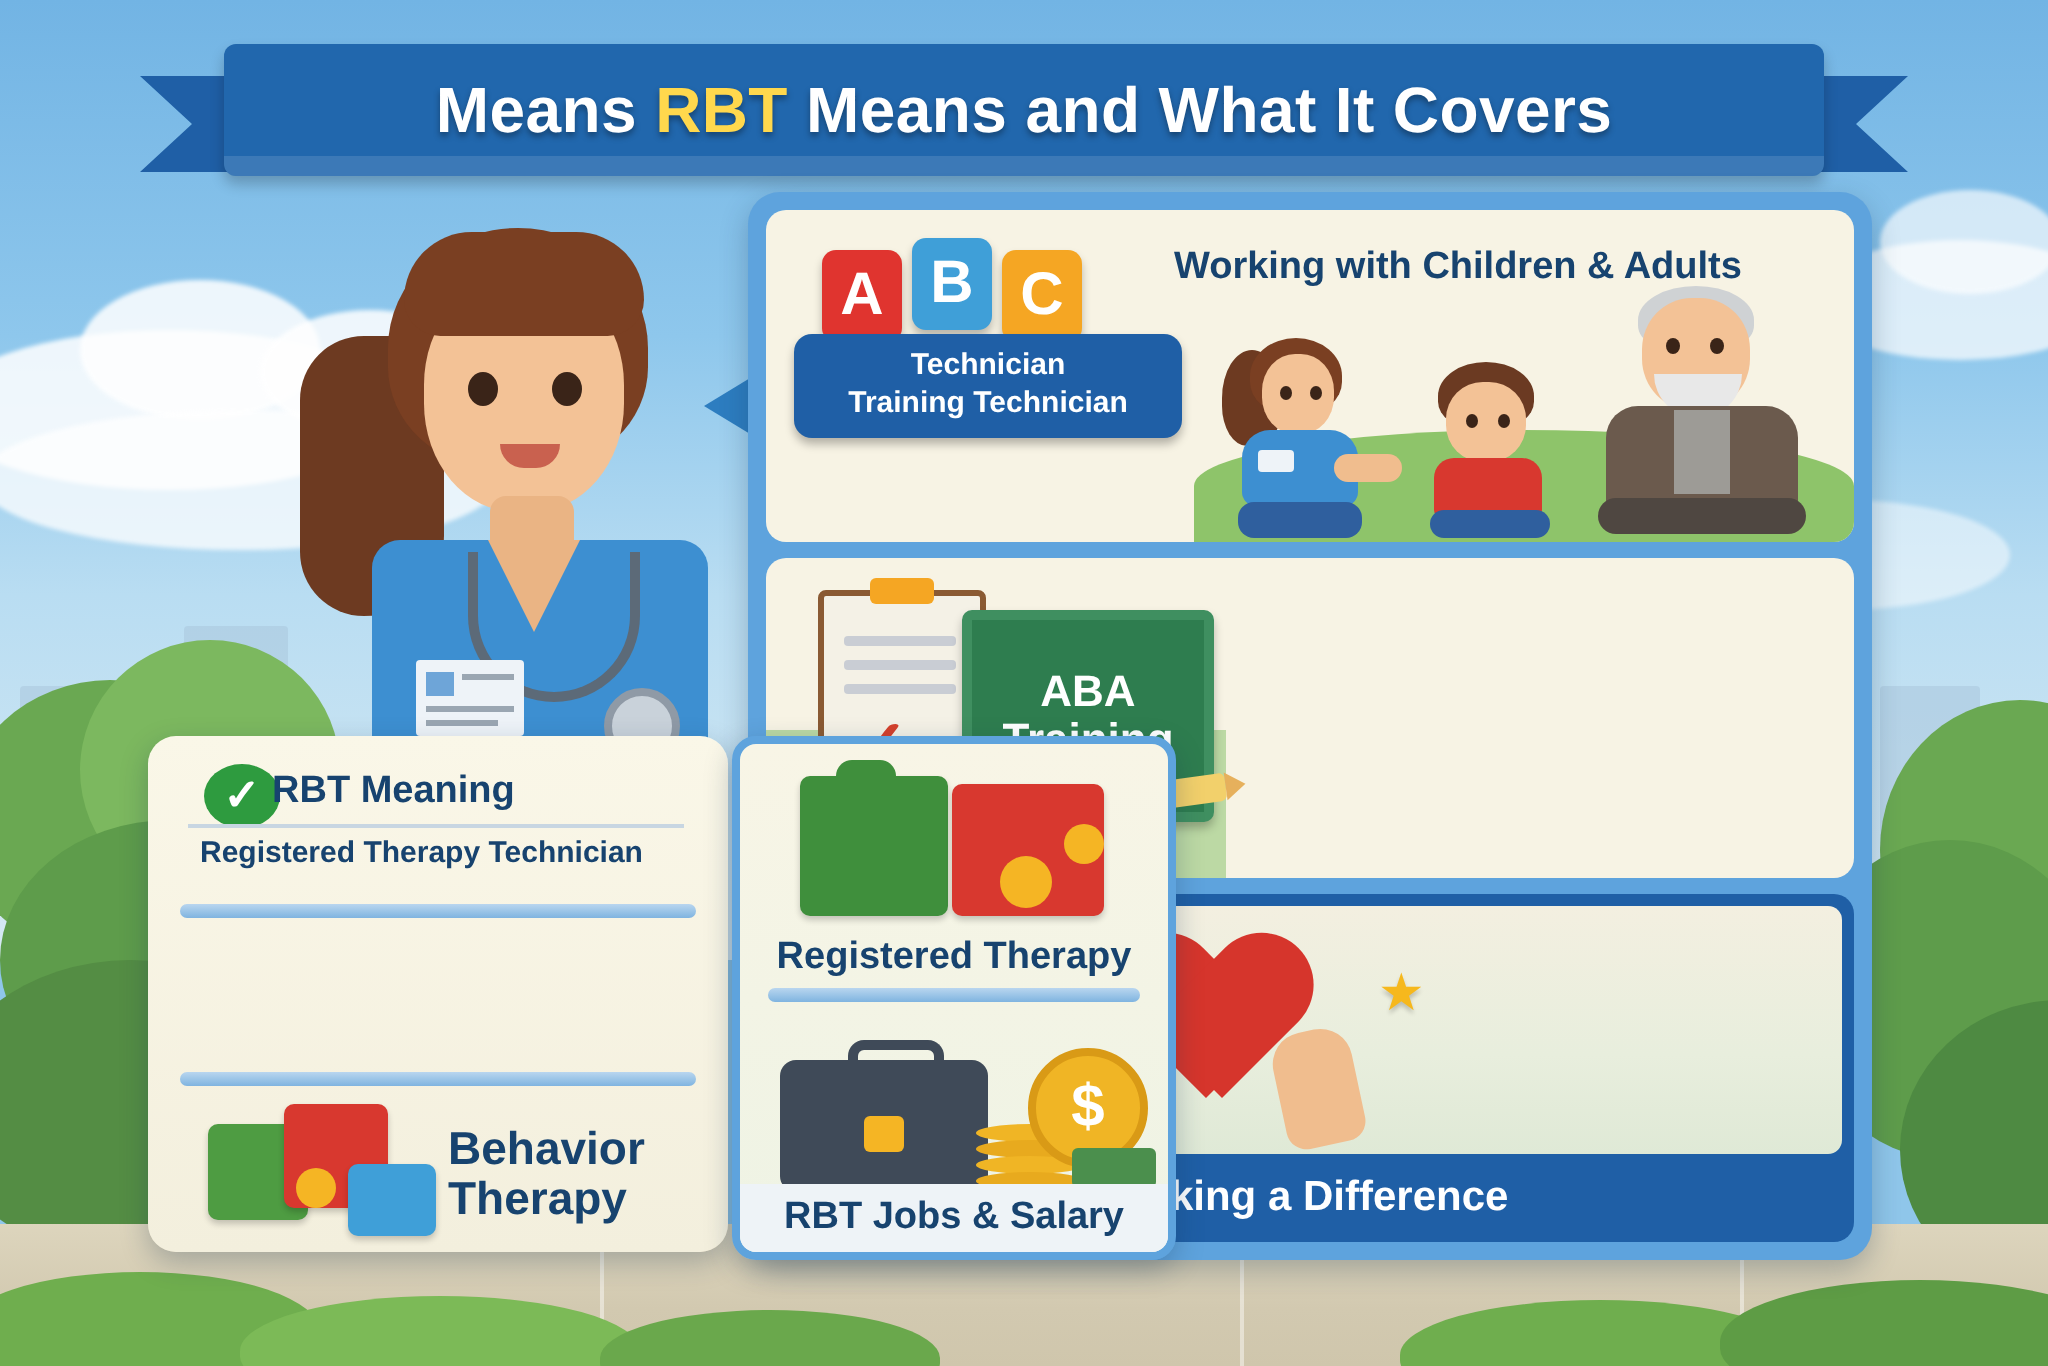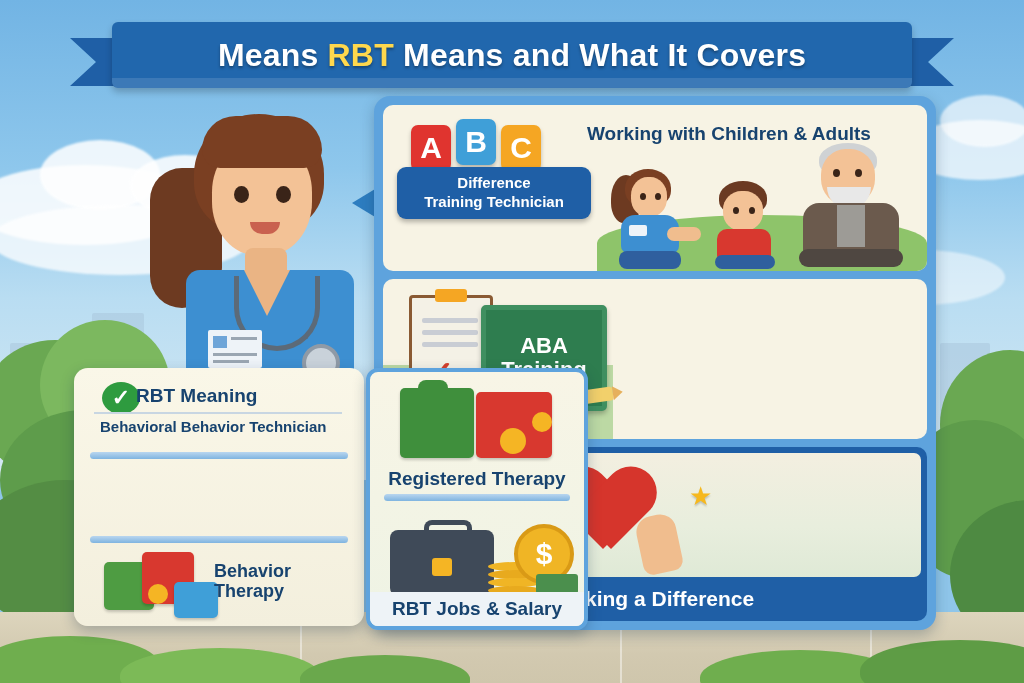--- a/index.html
+++ b/index.html
@@ -255,21 +255,21 @@
           <div style="position:absolute;left:6px;top:106px;width:104px;height:18px;background:#4f4741;border-radius:9px;"></div>
         </div>
       </div>
 
       <div class="abc" style="left:28px;top:14px;">
         <div class="blk a">A</div>
         <div class="blk b">B</div>
         <div class="blk c">C</div>
       </div>
       <div class="rbt-label" style="left:14px;top:62px;width:170px;">
-        <div>Difference</div>
+        <div>Technician</div>
         <div>Training Technician</div>
       </div>
       <div class="sect-title" style="position:absolute;left:204px;top:18px;">Working with Children &amp; Adults</div>
     </div>
 
     <div class="rpanel rp-mid">
       <div style="position:absolute;left:0;bottom:0;width:230px;height:74px;background:#bcd9a4;border-radius:0 0 0 10px;"></div>
 
       <div class="clipboard" style="position:absolute;left:26px;top:16px;width:78px;height:100px;">
         <div class="clip" style="background:#f5a623;width:32px;height:13px;top:-9px;"></div>
@@ -318,32 +318,32 @@
       </div>
     </div>
   </div>
 
   <div class="card card-left">
 
     <div style="position:absolute;left:20px;top:12px;width:250px;height:62px;">
       <div style="position:absolute;left:8px;top:2px;width:38px;height:32px;border-radius:50%;background:#2e9b3f;display:flex;align-items:center;justify-content:center;color:#fff;font-size:22px;font-weight:bold;line-height:1;">✓</div>
       <div class="row-title" style="position:absolute;left:42px;top:6px;font-size:19px;">RBT Meaning</div>
       <div style="position:absolute;left:0px;top:32px;width:248px;height:2px;background:#c8d6e2;"></div>
-      <div class="sub-title" style="position:absolute;left:6px;top:38px;">Behavioral Behavior Technician</div>
+      <div class="sub-title" style="position:absolute;left:6px;top:38px;">Registered Therapy Technician</div>
     </div>
     <div class="divider" style="position:absolute;left:16px;top:84px;width:258px;"></div>
 
     <div class="divider" style="position:absolute;left:16px;top:168px;width:258px;"></div>
 
     <div style="position:absolute;left:20px;top:180px;width:256px;height:72px;">
       <div class="puzzle" style="left:10px;top:14px;width:50px;height:48px;background:#4e9c42;"></div>
       <div class="puzzle" style="left:48px;top:4px;width:52px;height:52px;background:#d8382f;"></div>
       <div class="puzzle" style="left:80px;top:34px;width:44px;height:36px;background:#3f9fd8;"></div>
       <div style="position:absolute;left:54px;top:36px;width:20px;height:20px;background:#f5b524;border-radius:50%;"></div>
-      <div class="row-title" style="position:absolute;left:120px;top:14px;font-size:18px;width:130px;">Behavior Therapy</div>
+      <div class="row-title" style="position:absolute;left:130px;top:14px;font-size:23px;width:130px;">Behavior Therapy</div>
     </div>
   </div>
 
   <div class="card card-mid">
 
     <div style="position:absolute;left:20px;top:8px;width:180px;height:84px;">
       <div class="puzzle" style="left:10px;top:8px;width:74px;height:70px;background:#3f8f3c;"></div>
       <div style="position:absolute;left:28px;top:0px;width:30px;height:20px;background:#3f8f3c;border-radius:8px 8px 0 0;"></div>
       <div class="puzzle" style="left:86px;top:12px;width:76px;height:66px;background:#d8382f;"></div>
       <div style="position:absolute;left:110px;top:48px;width:26px;height:26px;background:#f5b524;border-radius:50%;"></div>

